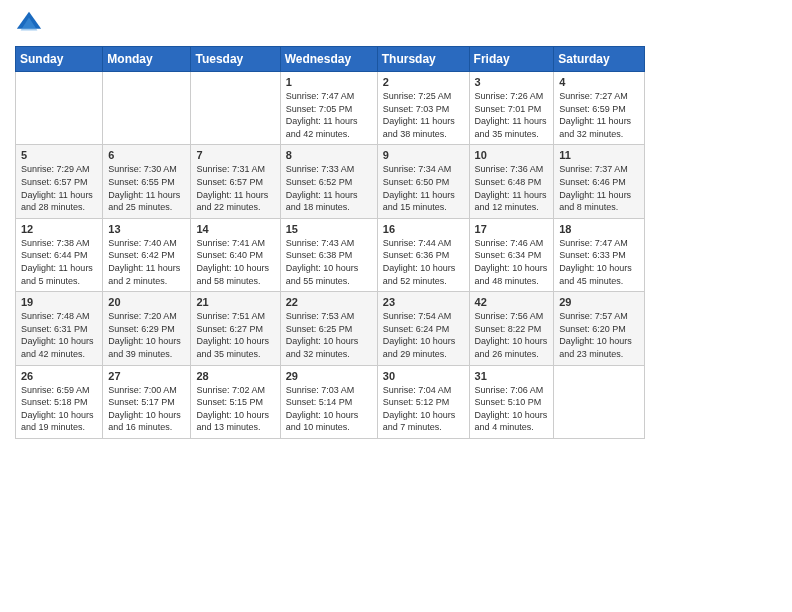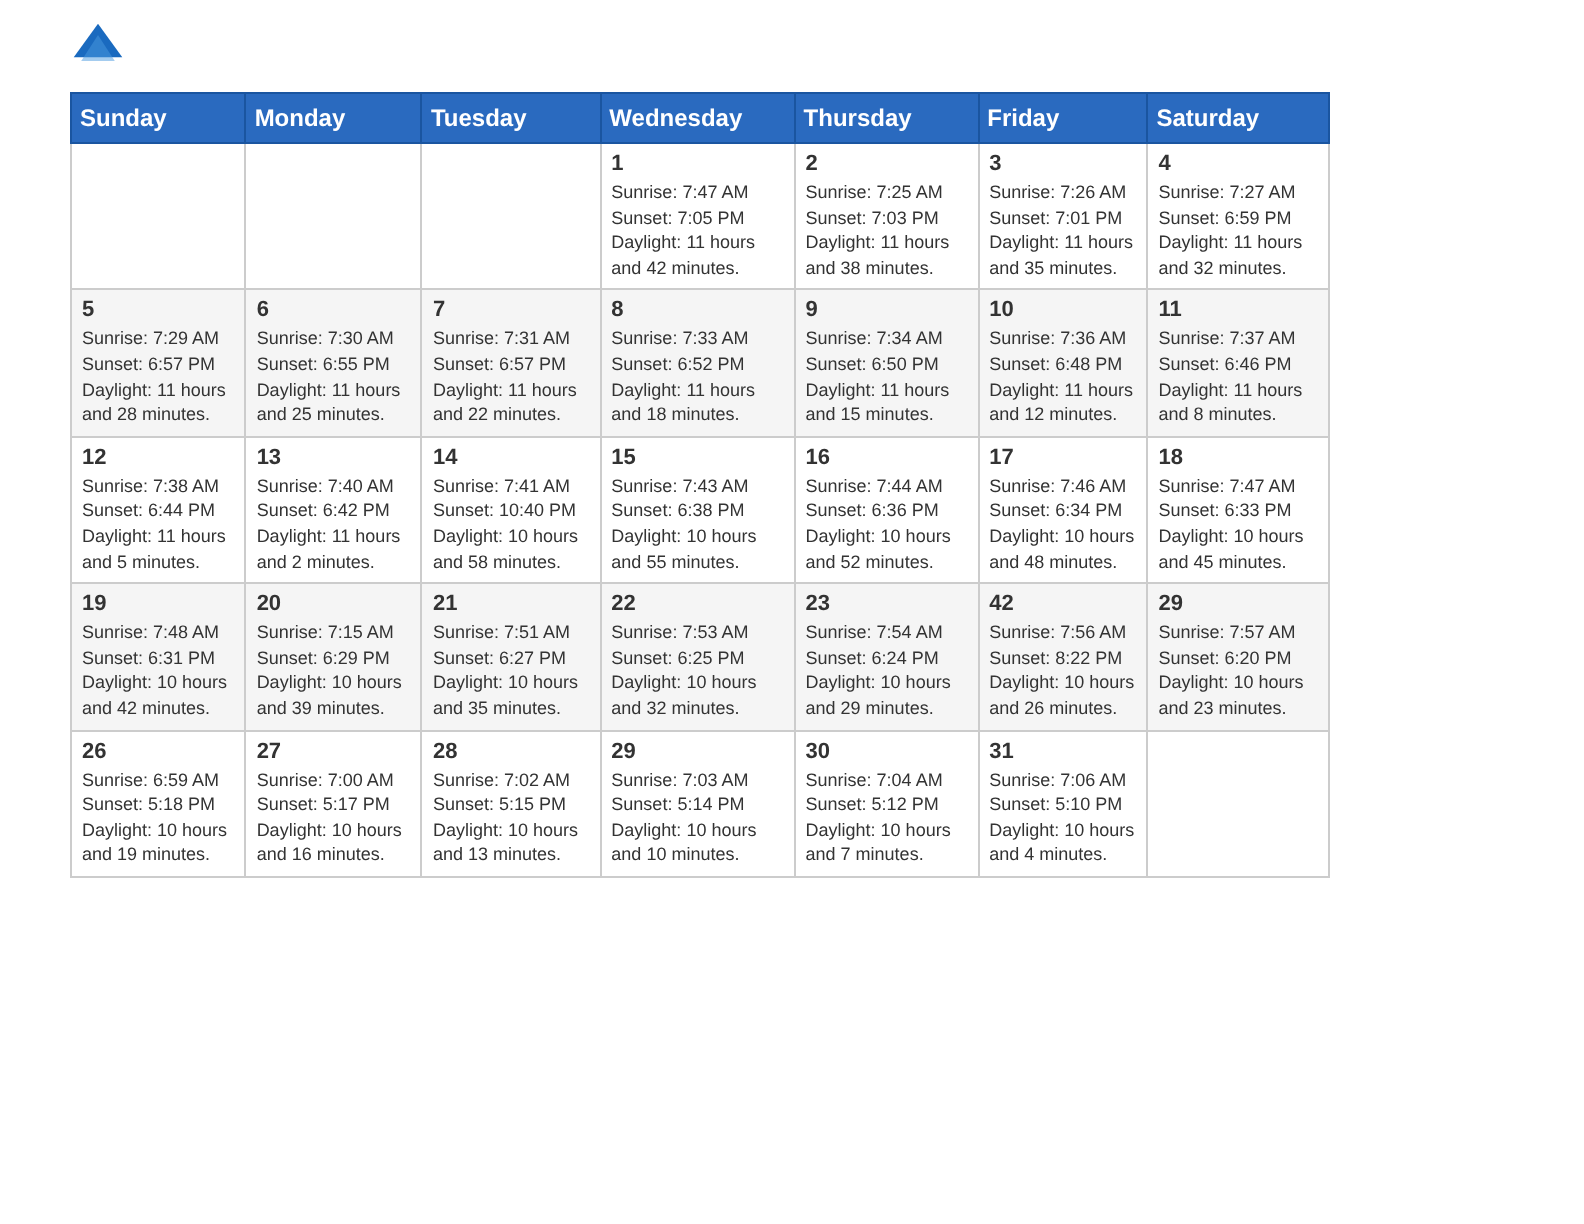--- a/index.html
+++ b/index.html
@@ -8,21 +8,20 @@
       background: #fff;
       width: 792px;
       min-height: 612px;
       padding: 0;
     }
     .page {
       width: 660px;
       min-height: 612px;
       background: #fff;
       padding: 10px 15px 15px 15px;
-      margin-left: 20px;
     }
     .header {
       display: flex;
       justify-content: space-between;
       align-items: flex-start;
       margin-bottom: 8px;
     }
     .logo {
       display: flex;
       align-items: center;
@@ -231,21 +230,21 @@
           <td>
             <span class="day-number">13</span>
             <div class="day-info">Sunrise: 7:40 AM
 Sunset: 6:42 PM
 Daylight: 11 hours
 and 2 minutes.</div>
           </td>
           <td>
             <span class="day-number">14</span>
             <div class="day-info">Sunrise: 7:41 AM
-Sunset: 10:40 PM
+Sunset: 6:40 PM
 Daylight: 10 hours
 and 58 minutes.</div>
           </td>
           <td>
             <span class="day-number">15</span>
             <div class="day-info">Sunrise: 7:43 AM
 Sunset: 6:38 PM
 Daylight: 10 hours
 and 55 minutes.</div>
           </td>
@@ -274,21 +273,21 @@
         <tr>
           <td>
             <span class="day-number">19</span>
             <div class="day-info">Sunrise: 7:48 AM
 Sunset: 6:31 PM
 Daylight: 10 hours
 and 42 minutes.</div>
           </td>
           <td>
             <span class="day-number">20</span>
-            <div class="day-info">Sunrise: 7:15 AM
+            <div class="day-info">Sunrise: 7:20 AM
 Sunset: 6:29 PM
 Daylight: 10 hours
 and 39 minutes.</div>
           </td>
           <td>
             <span class="day-number">21</span>
             <div class="day-info">Sunrise: 7:51 AM
 Sunset: 6:27 PM
 Daylight: 10 hours
 and 35 minutes.</div>

